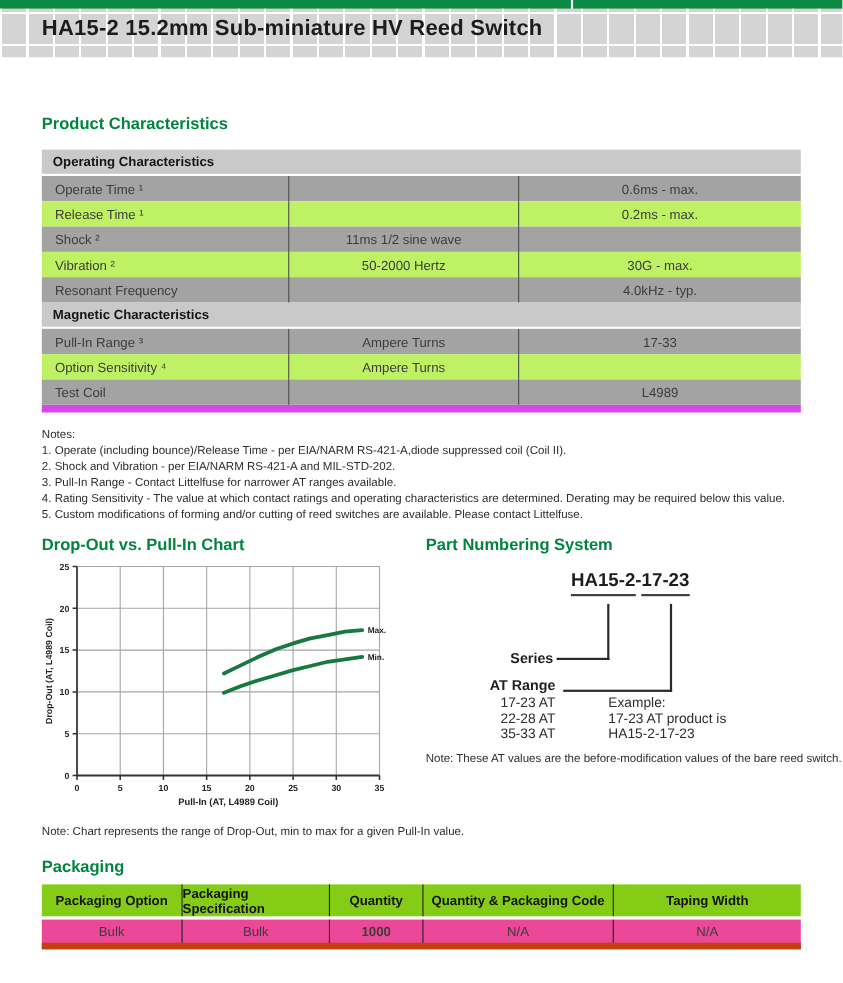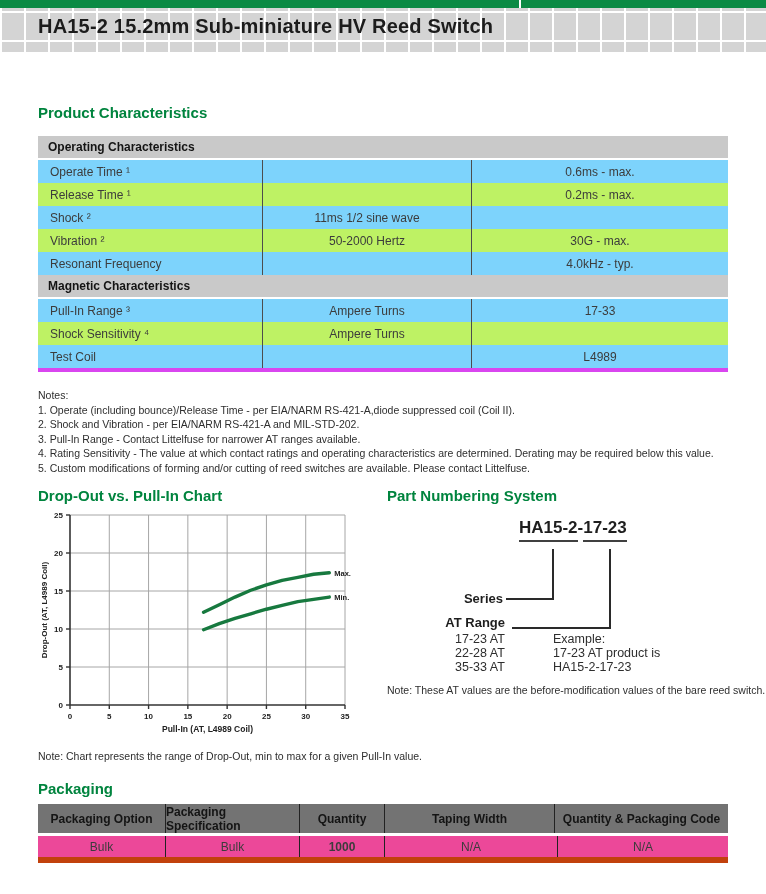--- a/index.html
+++ b/index.html
@@ -16,27 +16,27 @@
     background-image:
       repeating-linear-gradient(90deg, #ffffff 0, #ffffff 2px, transparent 2px, transparent 24px),
       linear-gradient(#d4d4d4 0, #d4d4d4 3px, #ffffff 3px, #ffffff 5px, #d4d4d4 5px, #d4d4d4 32px, #ffffff 32px, #ffffff 34px, #d4d4d4 34px, #d4d4d4 44px);
   }
   .page-title {
     position:absolute; left:38px; top:12px; height:28px; line-height:28px;
     font-size:20px; font-weight:bold; color:#1c1c1c; letter-spacing:0.2px; white-space:nowrap;
   }
   .section-heading { position:absolute; font-size:15px; font-weight:bold; color:#00843e; white-space:nowrap; }
   
-  .pc-table { position:absolute; left:38px; top:136px; width:690px; border-bottom:4px solid #d946ef;text-align:right; }
+  .pc-table { position:absolute; left:38px; top:136px; width:690px; border-bottom:7px solid #d946ef;text-align:right; }
   .pc-section-header {
     height:24px; background:#c9c9c9; border-bottom:2px solid #ffffff;
     display:flex; align-items:center; padding-left:10px;
     font-size:12px; font-weight:bold; color:#141414;
   }
-  .pc-row { display:flex; height:23px; font-size:12px; color:#3c3c3c; background:#7dd3fc; }
+  .pc-row { display:flex; height:23px; font-size:12px; color:#3c3c3c; background:#a3a3a3; }
   .pc-row.alt { background:#bef264; }
   .pc-name { width:224px; padding-left:12px; display:flex; align-items:center; }
   .pc-mid  { width:210px; display:flex; align-items:center; justify-content:center;
              border-left:1px solid #4d4d4d; border-right:1px solid #4d4d4d; }
   .pc-val  { flex:1; display:flex; align-items:center; justify-content:center; }
   
   .notes { position:absolute; left:38px; top:388px; font-size:10.5px; color:#2e2e2e; line-height:14.5px; width:700px; }
   
   .chart-svg { position:absolute; left:38px; top:508px; }
   .chart-svg text { font-family:"Liberation Sans", sans-serif; }
@@ -45,21 +45,21 @@
   .pn { position:absolute; left:387px; top:487px; width:379px; height:230px; }
   .pn-number { position:absolute; left:132px; top:31px; font-size:17px; font-weight:bold; color:#1e1e1e; white-space:nowrap; }
   .pn-underline { display:inline-block; border-bottom:2px solid #404040; padding-bottom:2px; }
   .pn-line { position:absolute; background:#2a2a2a; }
   .pn-label { position:absolute; font-size:13px; font-weight:bold; color:#1e1e1e; text-align:right; }
   .pn-list { position:absolute; left:68px; top:146px; font-size:12.5px; line-height:13.8px; color:#2e2e2e; }
   .pn-example { position:absolute; left:166px; top:146px; font-size:12.5px; line-height:13.8px; color:#2e2e2e; }
   .pn-note { position:absolute; left:0; top:197px; font-size:10.5px; color:#2e2e2e; white-space:nowrap; }
   
   .pk-table { position:absolute; left:38px; top:804px; width:690px; }
-  .pk-header { display:flex; height:29px; background:#737373; margin-bottom:3px; }
+  .pk-header { display:flex; height:29px; background:#84cc16; margin-bottom:3px; }
   .pk-header .pk-cell { font-weight:bold; color:#141414; }
   .pk-row { display:flex; height:27px; background:#ec4899; border-bottom:6px solid #c2410c; }
   .pk-cell { display:flex; align-items:center; justify-content:center; font-size:12px; color:#3c3c3c;
              border-right:1px solid #222222; }
   .pk-cell:last-child { border-right:none; }
   .pk-c0 { width:128px; } .pk-c1 { width:134px; } .pk-c2 { width:85px;font-weight:bold; } .pk-c3 { width:173px; } .pk-c4 { width:170px; }
 </style>
 </head>
 <body>
 
@@ -103,21 +103,21 @@
     </div>
 
     <div class="pc-section-header">Magnetic Characteristics</div>
 
     <div class="pc-row">
       <div class="pc-name">Pull-In Range ³</div>
       <div class="pc-mid">Ampere Turns</div>
       <div class="pc-val">17-33</div>
     </div>
     <div class="pc-row alt">
-      <div class="pc-name">Shock Sensitivity ⁴</div>
+      <div class="pc-name">Option Sensitivity ⁴</div>
       <div class="pc-mid">Ampere Turns</div>
     </div>
     <div class="pc-row">
       <div class="pc-name">Test Coil</div>
       <div class="pc-mid"></div>
       <div class="pc-val">L4989</div>
     </div>
   </div>
 
   <div class="notes">
@@ -209,22 +209,22 @@
 
     <div class="pn-note">Note: These AT values are the before-modification values of the bare reed switch.</div>
   </div>
 
   <div class="section-heading" style="left:38px; top:780px;">Packaging</div>
   <div class="pk-table">
     <div class="pk-header">
       <div class="pk-cell pk-c0">Packaging Option</div>
       <div class="pk-cell pk-c1">Packaging Specification</div>
       <div class="pk-cell pk-c2">Quantity</div>
+      <div class="pk-cell pk-c3">Quantity &amp; Packaging Code</div>
       <div class="pk-cell pk-c4">Taping Width</div>
-      <div class="pk-cell pk-c3">Quantity &amp; Packaging Code</div>
     </div>
     <div class="pk-row">
       <div class="pk-cell pk-c0">Bulk</div>
       <div class="pk-cell pk-c1">Bulk</div>
       <div class="pk-cell pk-c2">1000</div>
       <div class="pk-cell pk-c3">N/A</div>
       <div class="pk-cell pk-c4">N/A</div>
     </div>
   </div>
 

